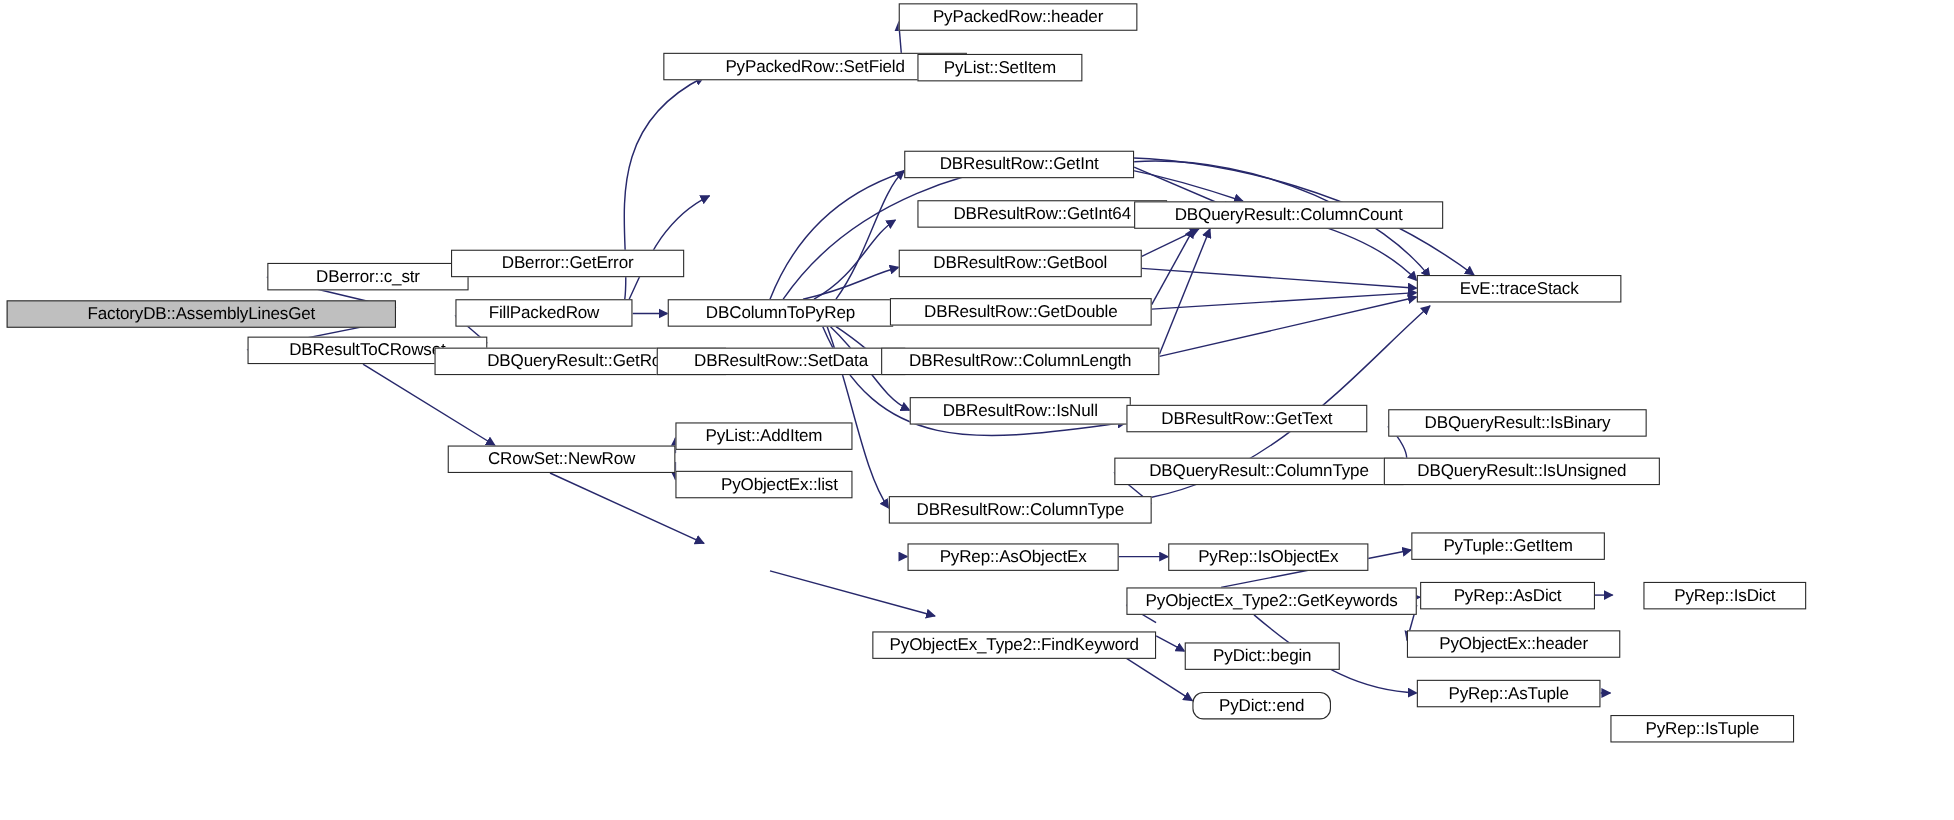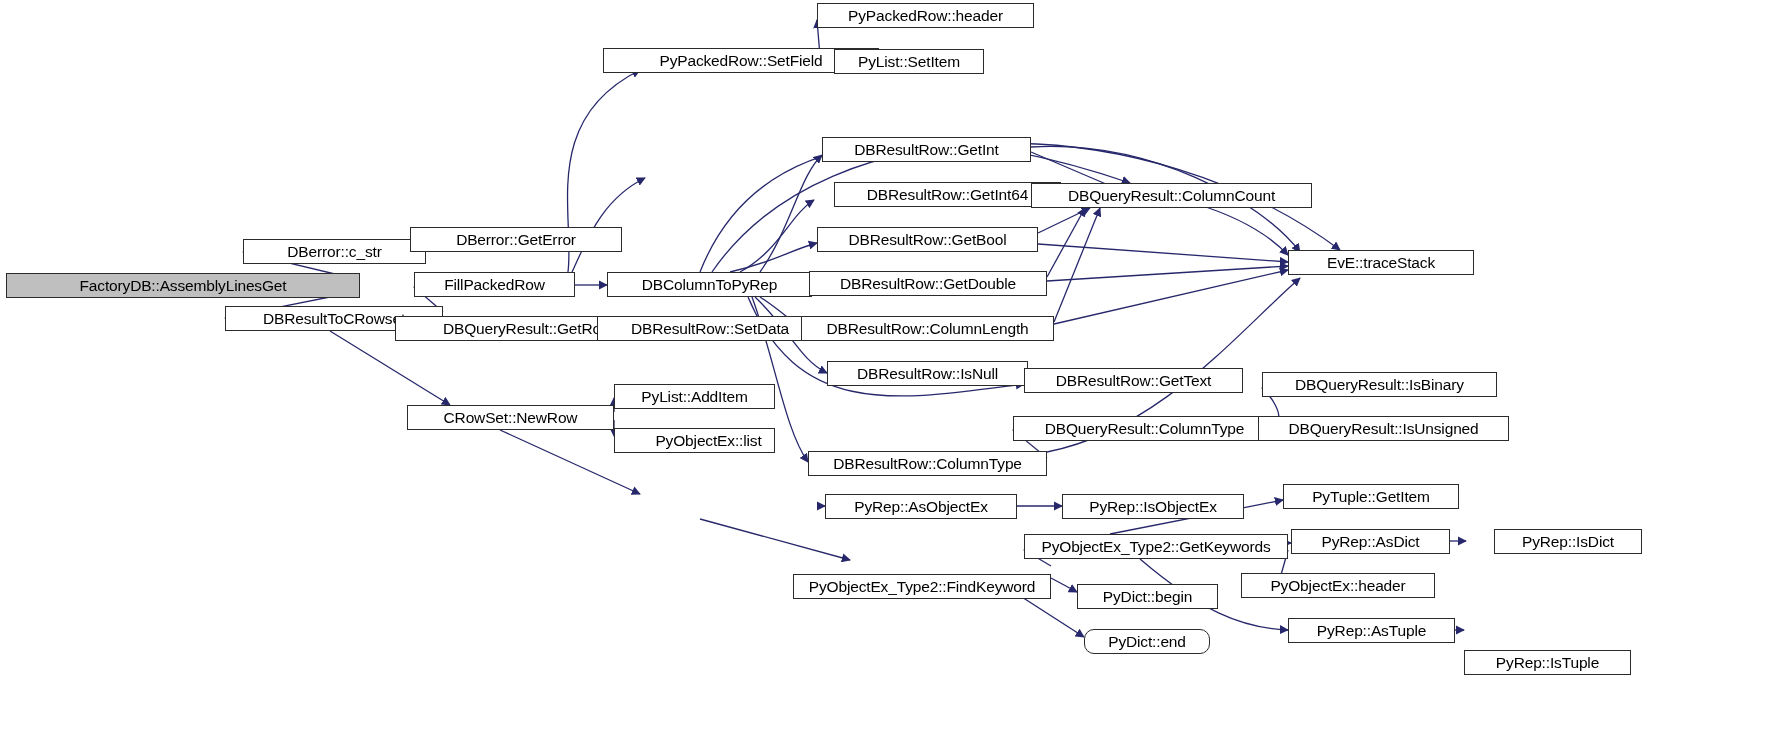--- a/index.html
+++ b/index.html
@@ -220,21 +220,21 @@
       </div>
       <div class="node" style="left: 1084px; top: 629px; width: 126px; height: 25px; border-radius: 10px;">
         <span class="node-label">PyDict::end</span>
       </div>
       <div class="node" style="left: 1283px; top: 484px; width: 176px; height: 25px;">
         <span class="node-label">PyTuple::GetItem</span>
       </div>
       <div class="node" style="left: 1291px; top: 529px; width: 159px; height: 25px;">
         <span class="node-label">PyRep::AsDict</span>
       </div>
-      <div class="node" style="left: 1241px; top: 573px; width: 194px; height: 25px;">
+      <div class="node" style="left: 1279px; top: 573px; width: 194px; height: 25px;">
         <span class="node-label">PyObjectEx::header</span>
       </div>
       <div class="node" style="left: 1288px; top: 618px; width: 167px; height: 25px;">
         <span class="node-label">PyRep::AsTuple</span>
       </div>
       <div class="node" style="left: 1466px; top: 529px; width: 148px; height: 25px; margin-left: 28px;">
         <span class="node-label">PyRep::IsDict</span>
       </div>
       <div class="node" style="left: 1464px; top: 618px; width: 167px; height: 25px; margin-top: 32px;">
         <span class="node-label">PyRep::IsTuple</span>

